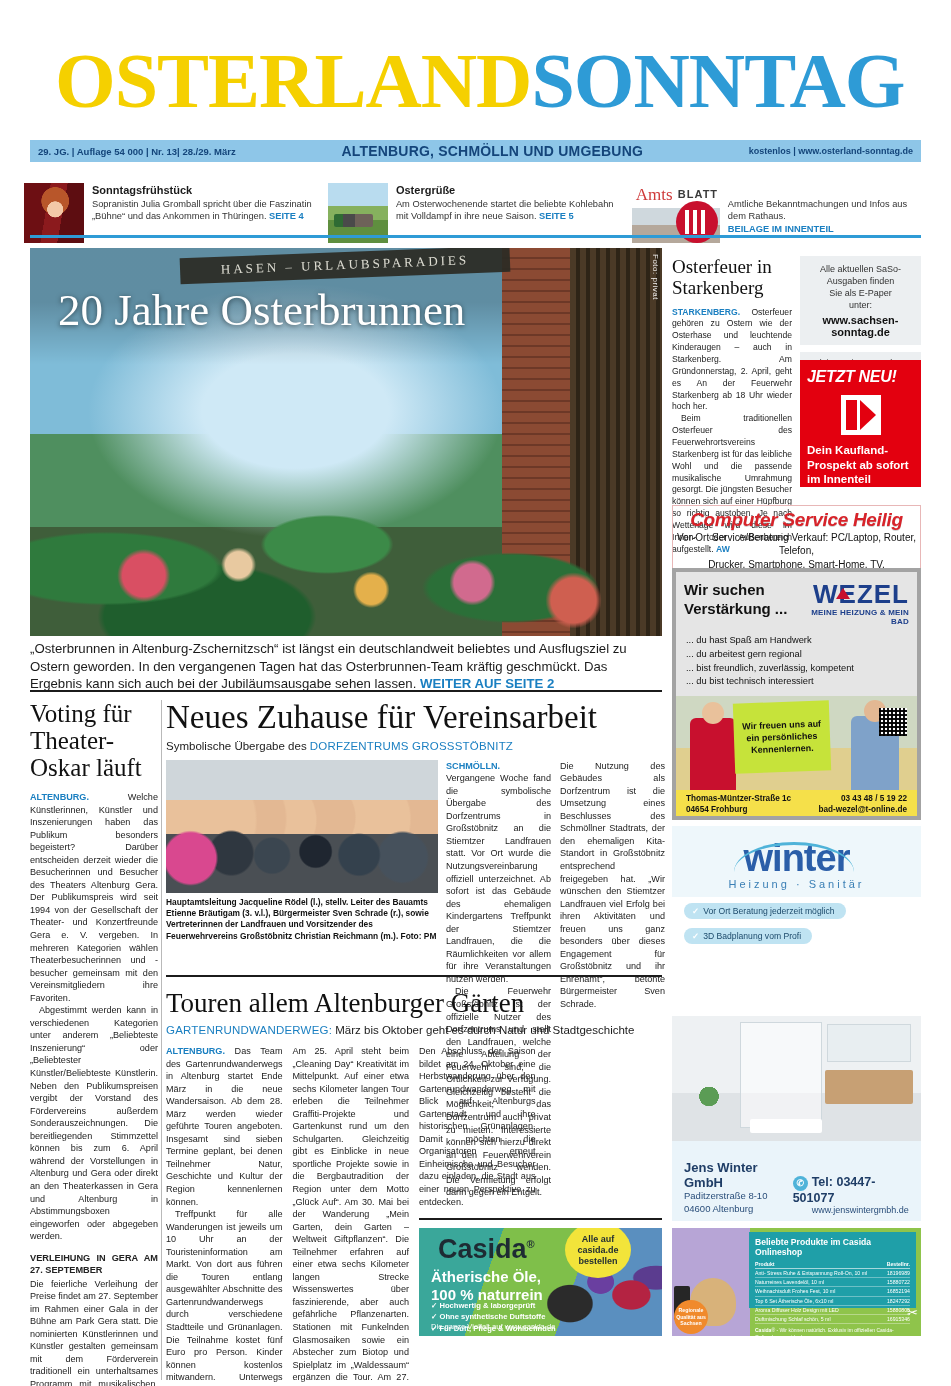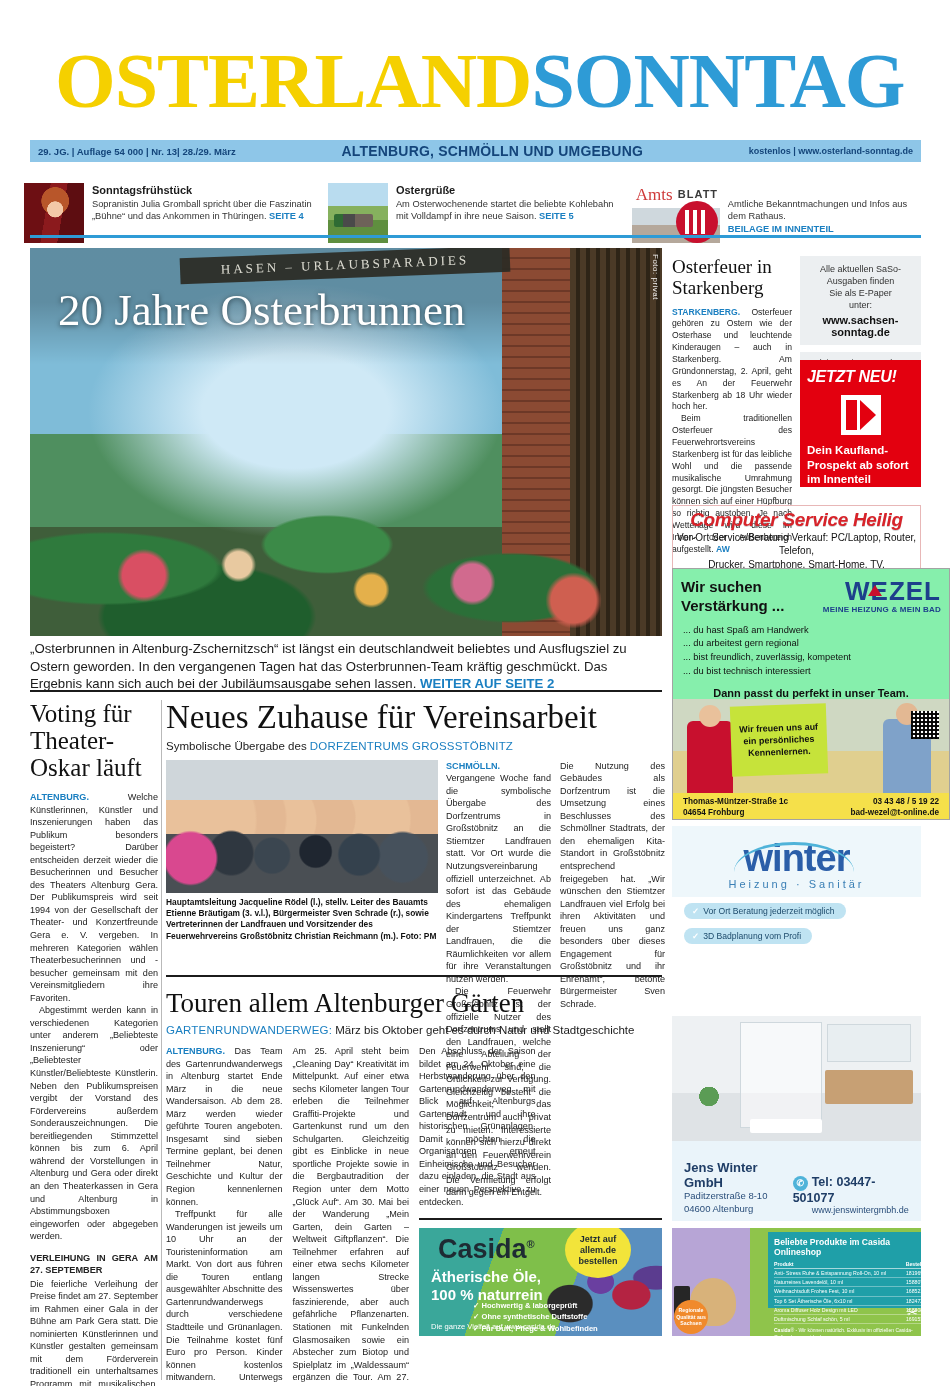--- a/index.html
+++ b/index.html
@@ -180,22 +180,22 @@
       border-left:16px solid #E3000F;border-top:15px solid transparent;border-bottom:15px solid transparent;}
   .kaufland .kt { font-size:11.5px; font-weight:bold; line-height:1.28; }
 
   .csh { position:absolute; left:672px; top:505px; width:249px; border:1px solid #e8b7b7;
       padding:3px 4px 4px; }
   .csh .t { font-family:"Liberation Sans", sans-serif; font-style:italic; font-weight:bold;
       font-size:19px; color:#d8232a; text-align:center; letter-spacing:-.3px;
       text-shadow:0 1px 0 rgba(0,0,0,.18); }
   .csh .l { font-size:10px; font-weight:normal; color:#111; text-align:center; line-height:1.34; }
 
-  .wezel { position:absolute; left:672px; top:568px; width:278px; height:252px;
-      border:1px solid #a3a3a3; background:#86efac; overflow:hidden; }
+  .wezel { position:absolute; left:672px; top:568px; width:249px; height:252px;
+      border:4px solid #a3a3a3; background:#e5e5e5; overflow:hidden; }
   .wezel .top { display:flex; padding:9px 8px 0; }
   .wezel .wir { font-size:15px; font-weight:bold; color:#111; line-height:1.25; width:108px;}
   .wezel .brand { flex:1; text-align:right; }
   .wezel .brand .wz { font-size:26px; font-weight:bold; color:#1d3f8b; letter-spacing:1px;
       line-height:1; position:relative; display:inline-block;}
   .wezel .brand .wz .tri{position:absolute;left:23px;top:7px;width:0;height:0;
       border-left:7px solid transparent;border-right:7px solid transparent;border-bottom:11px solid #c8102e;}
   .wezel .brand .sub { font-size:8px; font-weight:bold; color:#1d3f8b; letter-spacing:.2px; margin-top:1px;}
   .wezel ul { list-style:none; margin:8px 10px 0; }
   .wezel ul li { font-size:9.3px; color:#111; line-height:1.48; }
@@ -255,21 +255,21 @@
       background:linear-gradient(110deg,#3aa79a 0 30%, #7fbf4a 30% 62%, #5a8fbf 62% 100%);
       overflow:hidden; }
   .casida .brand { position:absolute; left:12px; top:6px; font-size:27px; font-weight:bold;
       color:#1e2b33; font-family:Liberation Sans, sans-serif;margin-left:7px;}
   .casida .brand sup { font-size:11px; }
   .casida .bub { position:absolute; left:146px; top:-6px; width:66px; height:56px;
       background:#f2e43a; border-radius:50%; color:#1e2b33; font-size:9px; font-weight:bold;
       text-align:center; line-height:1.2; padding-top:12px; }
   .casida .h { position:absolute; left:12px; top:40px; font-size:15px; font-weight:bold;
       color:#fff; line-height:1.2; }
-  .casida ul { position:absolute; left:12px; top:72px; list-style:none;margin-left:42px; }
+  .casida ul { position:absolute; left:12px; top:72px; list-style:none; }
   .casida ul li { font-size:7.6px; font-weight:bold; color:#fff; line-height:1.5; }
   .casida .www { position:absolute; left:12px; bottom:5px; font-size:7.6px; color:#fff; }
   .casida .bottles { position:absolute; right:0; top:0; width:118px; height:100%;
       background:
         radial-gradient(ellipse at 22% 70%, #2b2b2b 0 17%, rgba(0,0,0,0) 18%),
         radial-gradient(ellipse at 48% 50%, #6a3fa0 0 15%, rgba(0,0,0,0) 16%),
         radial-gradient(ellipse at 74% 62%, #b42342 0 15%, rgba(0,0,0,0) 16%),
         radial-gradient(ellipse at 95% 46%, #5b3c8f 0 14%, rgba(0,0,0,0) 15%);}
 
   
@@ -277,21 +277,21 @@
       background:linear-gradient(180deg,#8fc44b 0 100%); overflow:hidden; }
   .cshop .leftart { position:absolute; left:0; top:0; width:78px; height:100%;
       background:linear-gradient(180deg,#b7a5d6 0 100%); }
   .cshop .leftart .diff { position:absolute; left:18px; bottom:10px; width:46px; height:48px;
       background:#d8b27a; border-radius:50% 50% 42% 42%; }
   .cshop .leftart .vial { position:absolute; left:2px; bottom:16px; width:16px; height:34px;
       background:#262626; border-radius:2px;}
   .cshop .leftart .badge { position:absolute; left:2px; bottom:2px; width:34px; height:34px;
       border-radius:50%; background:#f08a2c; color:#fff; font-size:5.2px; font-weight:bold;
       text-align:center; line-height:1.25; padding-top:7px;}
-  .cshop .panel { position:absolute; left:96px; top:4px; width:167px; height:76px;
+  .cshop .panel { position:absolute; left:77px; top:4px; width:167px; height:76px;
       background:#1f9fa8; color:#fff; padding:5px 6px; }
   .cshop .panel .t { font-size:8.6px; font-weight:bold; margin-bottom:3px;}
   .cshop table { width:100%; border-collapse:collapse; }
   .cshop th { font-size:5.2px; text-align:left; border-bottom:1px solid rgba(255,255,255,.6); padding:1px 0;}
   .cshop th.r { text-align:right; }
   .cshop td { font-size:5.2px; border-bottom:1px solid rgba(255,255,255,.35); padding:1.1px 0; }
   .cshop td.r { text-align:right; }
   .cshop .note { font-size:5px; margin-top:3px; line-height:1.35; }
   .cshop .note b { font-weight:bold; }
   .cshop .scissors { position:absolute; right:3px; bottom:16px; font-size:13px; color:#fff;}
@@ -404,21 +404,21 @@
         <p class="first">Den Abschluss der Saison bildet am 24. Oktober eine Herbstwanderung über den Gartenrundwanderweg mit Blick auf Altenburgs Gartenstadt und ihre historischen Grünanlagen. Damit möchten die Organisatoren erneut Einheimische und Besucher dazu einladen, die Stadt aus einer neuen Perspektive zu entdecken.</p>
       </div>
       <div class="c body-txt"></div>
     </div>
   </div>
   <div class="rule-thick" style="left:419px; top:1218px; width:243px; height:2px;"></div>
 
   <div class="casida">
     <div class="bottles"></div>
     <div class="brand"><span>Casida</span><sup>®</sup></div>
-    <div class="bub">Jetzt auf allem.de bestellen</div>
+    <div class="bub">Alle auf casida.de bestellen</div>
     <div class="h"><span>Ätherische Öle,</span><br><span>100 % naturrein</span></div>
     <ul>
       <li>✓  Hochwertig &amp; laborgeprüft</li>
       <li>✓  Ohne synthetische Duftstoffe</li>
       <li>✓  Für Duft, Pflege &amp; Wohlbefinden</li>
     </ul>
     <div class="www">Die ganze Vielfalt auf www.casida.de</div>
   </div>
 
   <div class="osterf">

